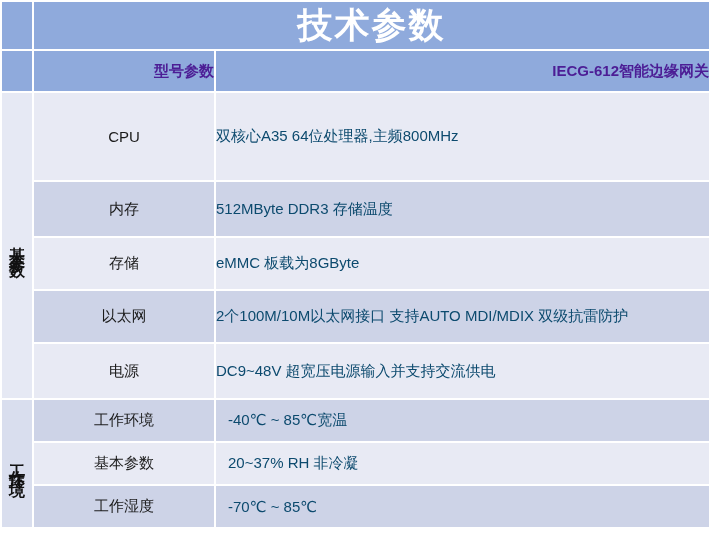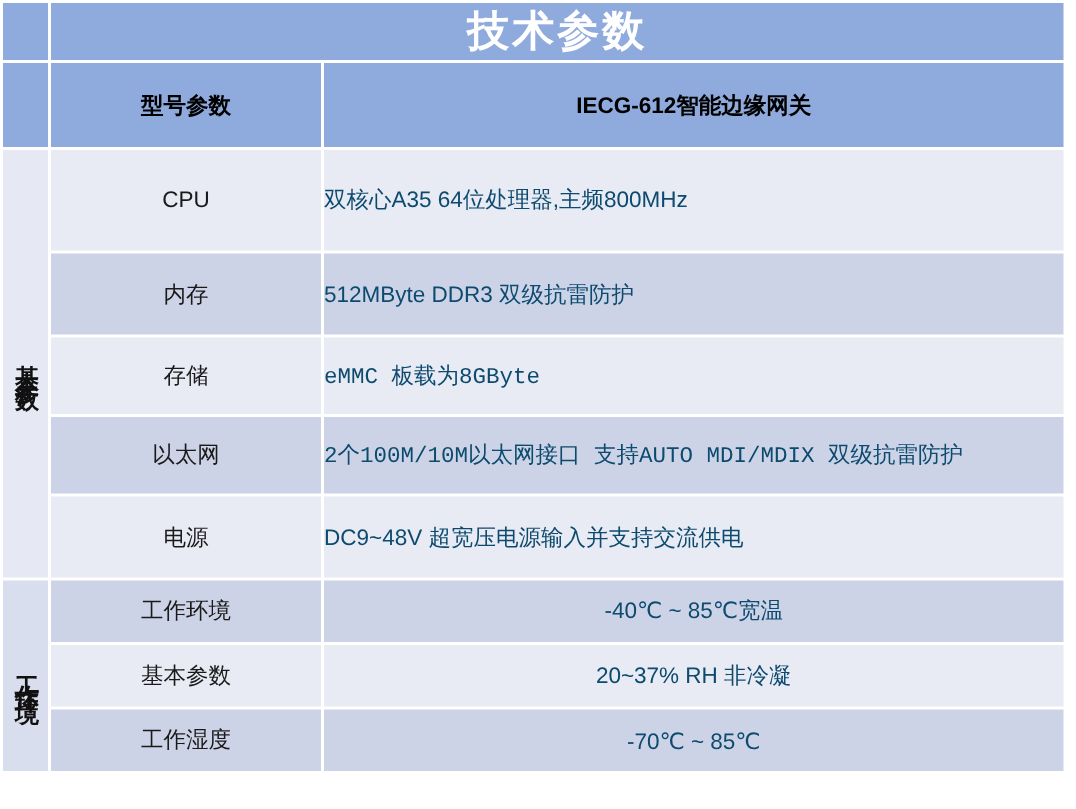--- a/index.html
+++ b/index.html
@@ -21,37 +21,37 @@
     table-layout: fixed;
   }
   .spec-table td {
     padding: 0;
     vertical-align: middle;
   }
   
   .title-cell {
     background: #8FAADC;
     color: #ffffff;
-    font-size: 28px;
+    font-size: 35px;
     font-weight: bold;
     text-align: center;
     height: 38px;
     letter-spacing: 2px;
   }
   .corner-cell {
     background: #8FAADC;
   }
   
   .hdr-cell {
     background: #8FAADC;
-    color: #000000;
+    color: #4c1d95;
     font-size: 15px;
     font-weight: bold;
-    text-align: center;
-    height: 56px;
+    text-align: right;
+    height: 40px;
   }
   
   .group-cell {
     background: #E6E9F4;
     width: 30px;
     text-align: center;
     vertical-align: middle;
   }
   .vtext {
     display: inline-block;
@@ -70,37 +70,36 @@
     color: #1a1a1a;
     width: 180px;
   }
   .value-cell {
     text-align: left;
     font-size: 15px;
     color: #0c4a6e;
     padding-left: 14px;
   }
   .value-cell.center {
-    text-align: center;
-    padding-left: 0;
+    padding-left: 12px;
   }
   .row-light td.label-cell,
   .row-light td.value-cell { background: #E8EAF4; }
   .row-dark td.label-cell,
   .row-dark td.value-cell { background: #CDD3E7; }
   .row-light td.group-cell,
   .row-dark td.group-cell { background: #E6E9F4; }
   .group2 td.group-cell { background: #D9DEEE; }
   .group2.row-dark td.label-cell,
   .group2.row-dark td.value-cell { background: #CDD3E7; }
   .group2.row-light td.label-cell,
   .group2.row-light td.value-cell { background: #E8EAF4; }
-  .h-cpu   { height: 67px; }
+  .h-cpu   { height: 87px; }
   .h-std   { height: 54px; }
-  .h-small { height: 51px; font-family: Liberation Mono, monospace; }
+  .h-small { height: 51px; }
   .h-env   { height: 41px; }
 </style>
 </head>
 <body>
 
 <table class="spec-table">
   <colgroup>
     <col style="width:30px">
     <col style="width:180px">
     <col>
@@ -120,21 +119,21 @@
 
     <tr class="row-light h-cpu">
       <td class="group-cell" rowspan="5">
         <span class="vtext">基本参数</span>
       </td>
       <td class="label-cell">CPU</td>
       <td class="value-cell">双核心A35 64位处理器,主频800MHz</td>
     </tr>
     <tr class="row-dark h-std">
       <td class="label-cell">内存</td>
-      <td class="value-cell">512MByte DDR3 双级抗雷防护</td>
+      <td class="value-cell">512MByte DDR3 存储温度</td>
     </tr>
     <tr class="row-light h-small">
       <td class="label-cell">存储</td>
       <td class="value-cell">eMMC 板载为8GByte</td>
     </tr>
     <tr class="row-dark h-small">
       <td class="label-cell">以太网</td>
       <td class="value-cell">2个100M/10M以太网接口 支持AUTO MDI/MDIX 双级抗雷防护</td>
     </tr>
     <tr class="row-light h-std">

